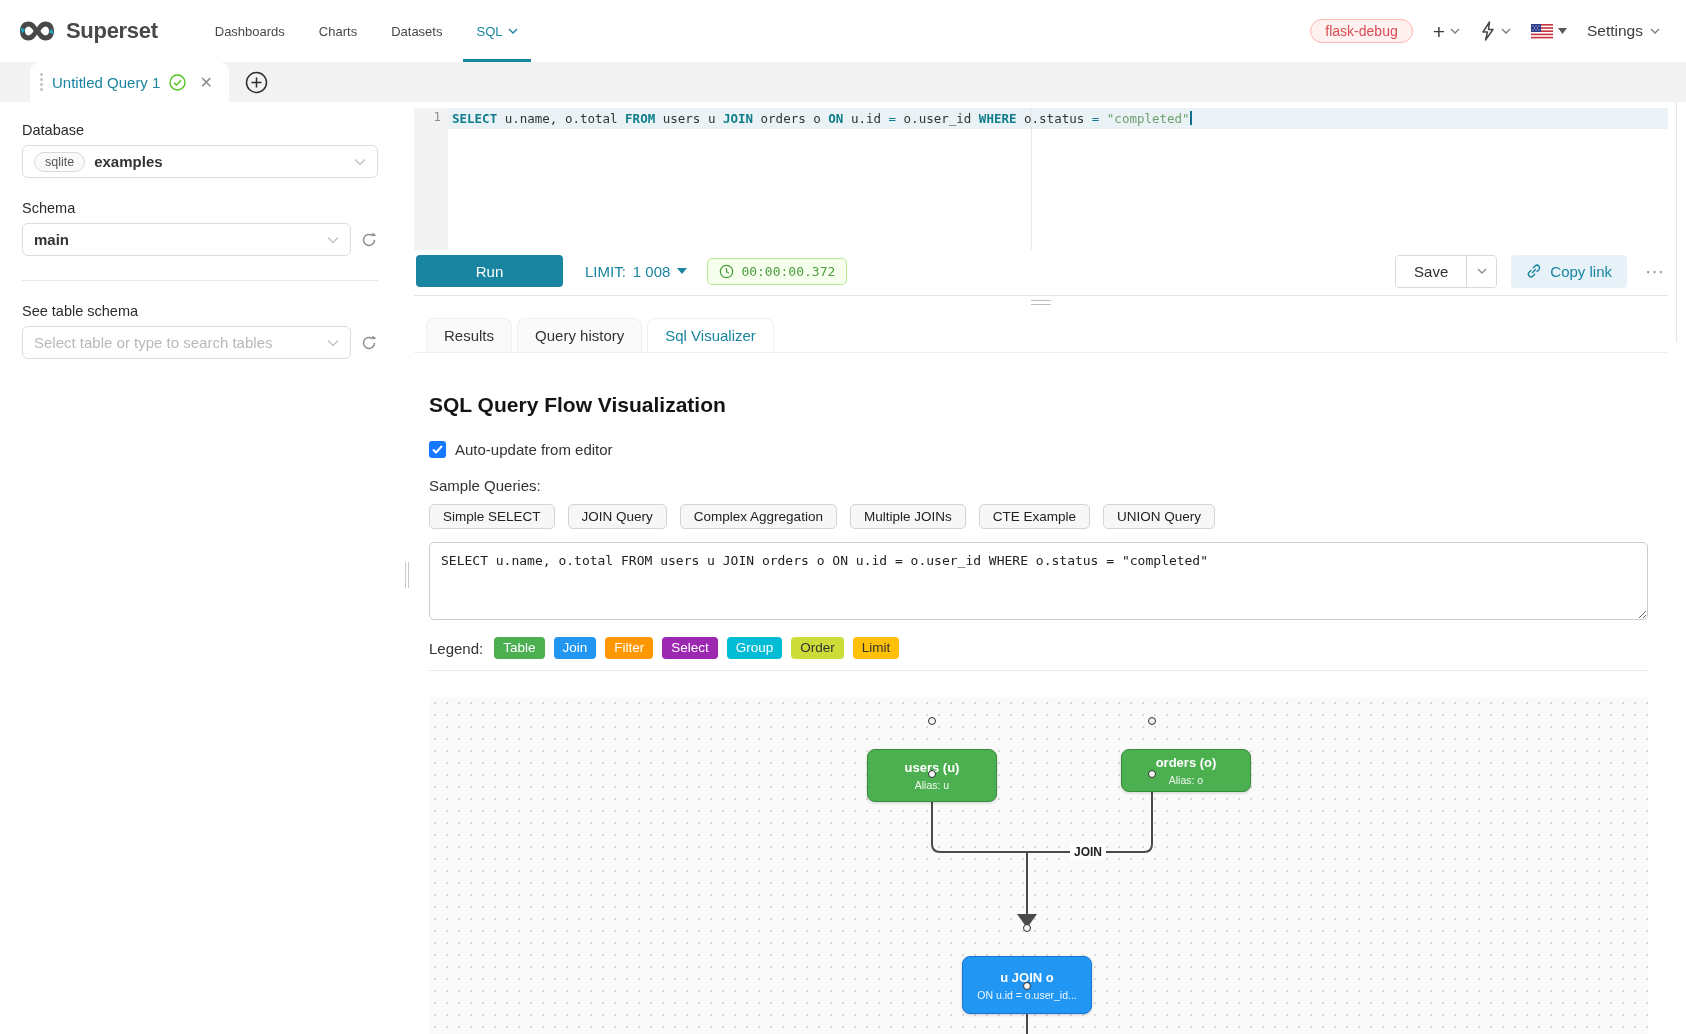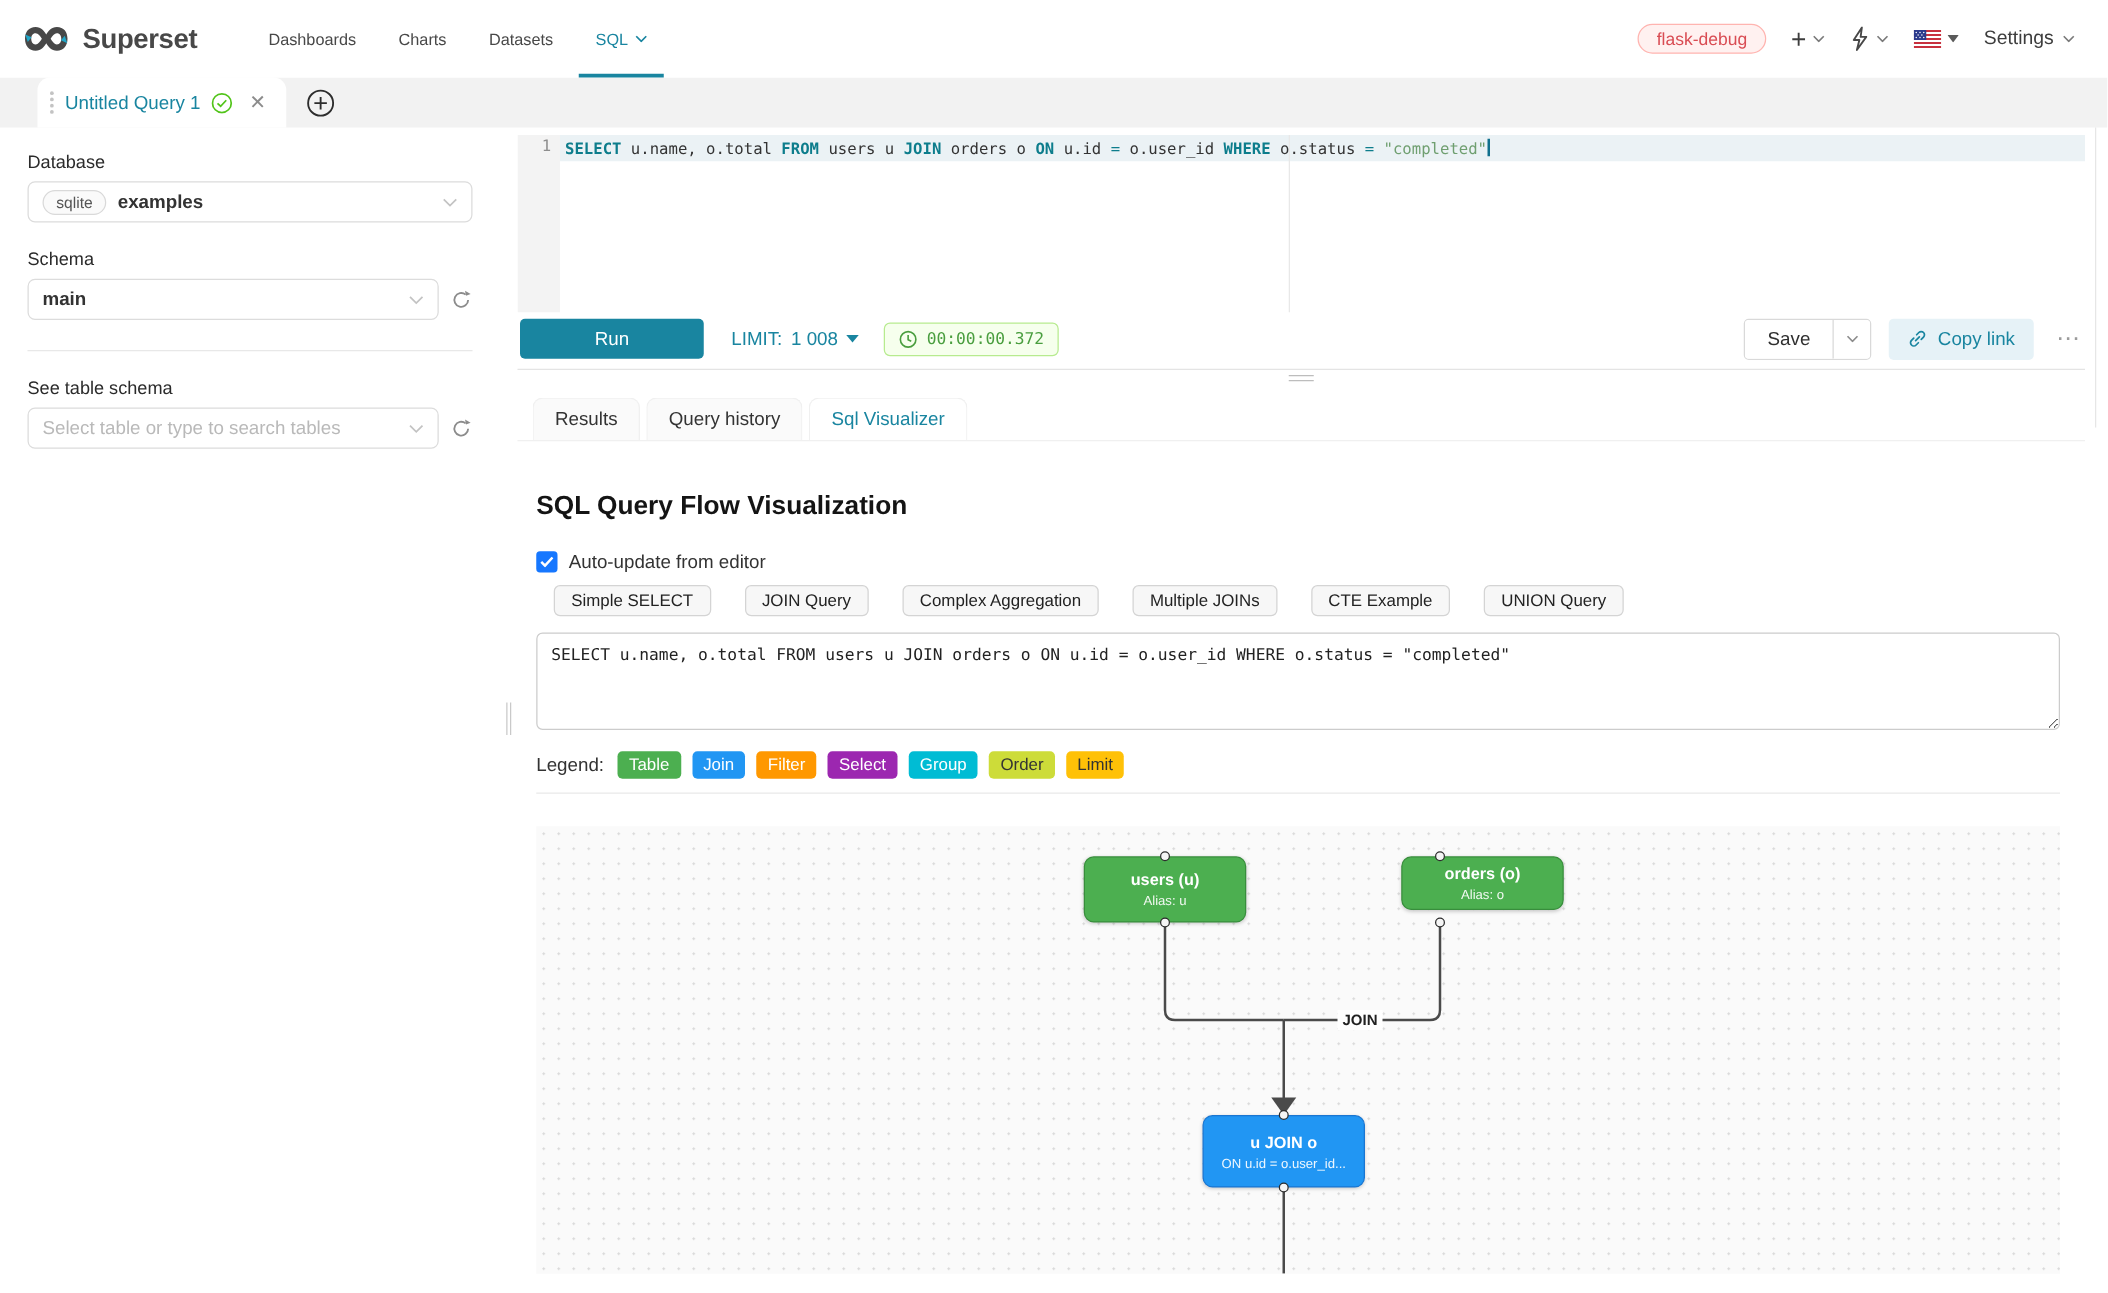--- a/index.html
+++ b/index.html
@@ -109,36 +109,36 @@
   .viz { padding:40px 20px 0 15px; }
   .viz-title { font-size:21px; font-weight:bold; color:#141414; }
   .auto-row { display:flex; align-items:center; gap:9px; margin-top:24px; }
   .checkbox { width:17px; height:17px; background:#1677ff; border-radius:3px; display:flex;
     align-items:center; justify-content:center; cursor:pointer; }
   .checkbox svg { display:block; }
   .auto-label { font-size:15px; color:#333; }
   .samples-label { margin-top:19px; font-size:15px; color:#333; }
   .sample-btns { display:flex; gap:13px; margin-top:10px; }
   .sample-btn { height:25px; padding:0 13px; font-size:13.5px; color:#222; background:#f7f7f7;
-    border:1px solid #d4d4d4; border-radius:5px; cursor:pointer; font-family:"Liberation Sans",sans-serif;margin-left:14px; }
+    border:1px solid #d4d4d4; border-radius:5px; cursor:pointer; font-family:"Liberation Sans",sans-serif; }
   .query-box { display:block; width:1219px; height:78px; margin-top:13px; resize:both;
     border:1px solid #ccc; border-radius:5px; padding:9px 11px;
     font-family:"DejaVu Sans Mono", monospace; font-size:13px; color:#222; line-height:18px; }
   .legend-row { display:flex; align-items:center; gap:9px; margin-top:17px; }
   .legend-label { font-size:15px; color:#333; margin-right:2px; }
   .badge { font-size:13.5px; padding:3px 9px; border-radius:4px; line-height:1.2; }
   .viz-hr { border:none; border-top:1px solid #e9e9e9; margin-top:11px; width:1219px; }
 
   
   .canvas { position:relative; width:1219px; height:358px; margin-top:26px; background:#fafafa;
     background-image:radial-gradient(circle, #d9d9d9 1px, transparent 1px);
     background-size:12px 12px; overflow:hidden; }
   .fnode { position:absolute; border-radius:8px; border:1px solid; color:#fff; text-align:center;
     display:flex; flex-direction:column; justify-content:center; gap:4px;
-    box-shadow:0 1px 3px rgba(0,0,0,0.18); cursor:grab; }
+    box-shadow:0 1px 3px rgba(0,0,0,0.18); cursor:grab;margin-top:28px; }
   .fnode .ntitle { font-size:13px; font-weight:bold; }
   .fnode .nsub { font-size:10.5px; opacity:0.92; }
   .n-users { left:438px; top:24px; width:130px; height:53px; }
   .n-orders { left:692px; top:24px; width:130px; height:43px; }
   .n-join { left:533px; top:231px; width:130px; height:58px; }
   .handle-dot { position:absolute; width:8px; height:8px; border-radius:50%;
     background:#f5f5f5; border:1.5px solid #2d2d2d; }
   .edges { position:absolute; left:0; top:0; }
   .edge-label { position:absolute; left:641px; top:147px; background:#fff; color:#222;
     font-size:12px; font-weight:600; padding:0 4px; line-height:16px; }
@@ -367,20 +367,21 @@
 
       <div class="auto-row">
         <span class="checkbox">
           <svg width="11" height="9" viewBox="0 0 11 9">
               <polyline points="1,4.5 4,7.5 10,1" fill="none" stroke="#fff" stroke-width="2"></polyline>
             </svg>
         </span>
         <span class="auto-label">Auto-update from editor</span>
       </div>
 
+      <div class="samples-label">Sample Queries:</div>
       <div class="sample-btns">
         <button class="sample-btn">Simple SELECT</button>
         <button class="sample-btn">JOIN Query</button>
         <button class="sample-btn">Complex Aggregation</button>
         <button class="sample-btn">Multiple JOINs</button>
         <button class="sample-btn">CTE Example</button>
         <button class="sample-btn">UNION Query</button>
       </div>
 
       <textarea class="query-box" spellcheck="false" style="">SELECT u.name, o.total FROM users u JOIN orders o ON u.id = o.user_id WHERE o.status = "completed"</textarea>

